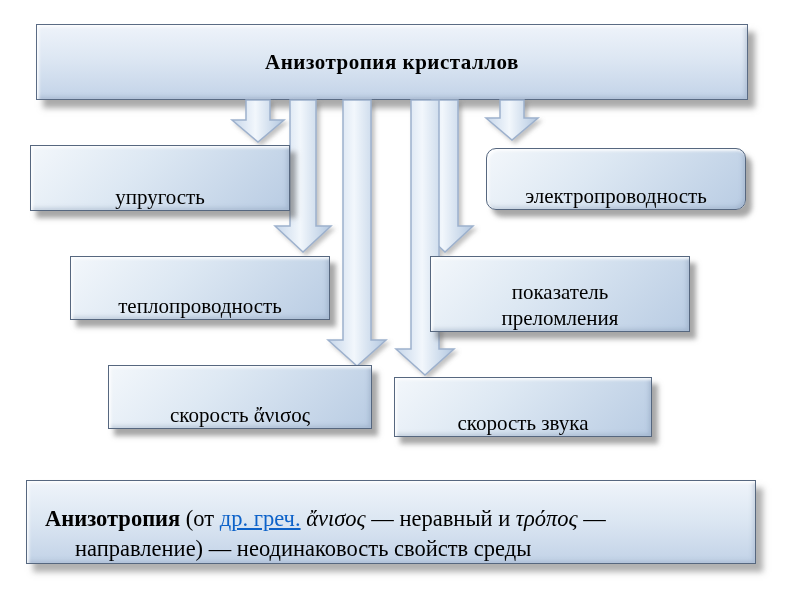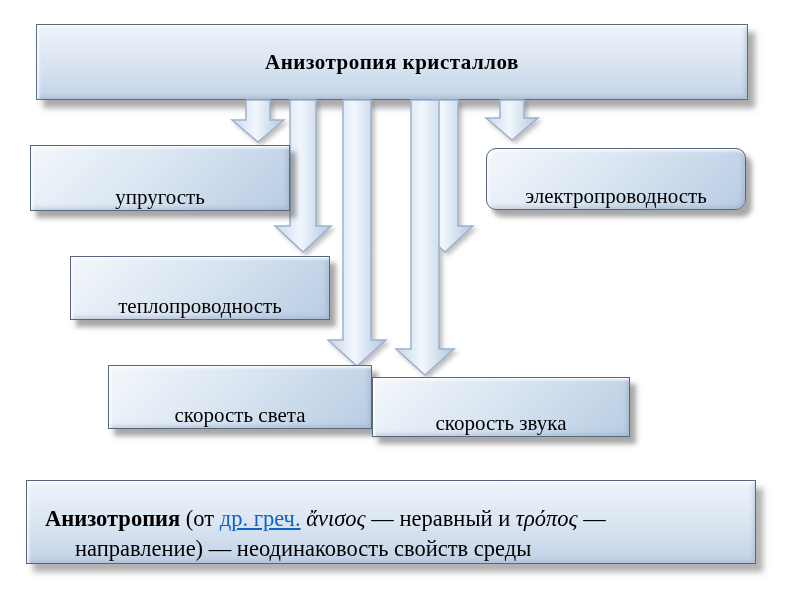--- a/index.html
+++ b/index.html
@@ -49,21 +49,21 @@
     text-align: center;
     font-size: 21px;
     color: #000000;
   }
   .box-elasticity   { left: 30px;  top: 145px; width: 258px; height: 64px; }
   .box-electrical   { left: 486px; top: 148px; width: 258px; height: 60px; border-radius: 10px; }
   .box-thermal      { left: 70px;  top: 256px; width: 258px; height: 62px; }
   .box-refractive   { left: 430px; top: 256px; width: 258px; height: 74px; }
   .box-refractive span { display: inline-block; max-width: 165px; line-height: 1.25; }
   .box-light        { left: 108px; top: 365px; width: 262px; height: 62px; }
-  .box-sound        { left: 372px; top: 377px; width: 256px; height: 58px; }
+  .box-sound        { left: 394px; top: 377px; width: 256px; height: 58px; }
   .definition-box {
     position: absolute;
     left: 26px; top: 480px;
     width: 730px; height: 84px;
     background: linear-gradient(180deg, #eff4fa 0%, #dbe6f2 50%, #c2d2e7 100%);
     border: 1px solid #56677f;
     box-shadow: 7px 8px 6px rgba(100,100,100,0.5),
                 inset 2px 2px 3px rgba(255,255,255,0.9),
                 inset -2px -2px 4px rgba(120,140,170,0.3);
     box-sizing: border-box;
@@ -116,23 +116,26 @@
   </div>
 
   <div class="prop-box box-electrical">
     <span>электропроводность</span>
   </div>
 
   <div class="prop-box box-thermal">
     <span>теплопроводность</span>
   </div>
 
+  <div class="prop-box box-refractive">
+    <span>показатель преломления</span>
+  </div>
 
   <div class="prop-box box-light">
-    <span>скорость света</span>
+    <span>скорость ἄνισος</span>
   </div>
 
   <div class="prop-box box-sound">
     <span>скорость звука</span>
   </div>
 
   <div class="definition-box">
     <b>Анизотропия</b><span> (от </span><a class="link">др. греч.</a><span class="greek"> ἄνισος</span><span> — неравный и </span><span class="greek">τρόπος</span><span> — направление) — неодинаковость свойств среды</span>
   </div>
 

